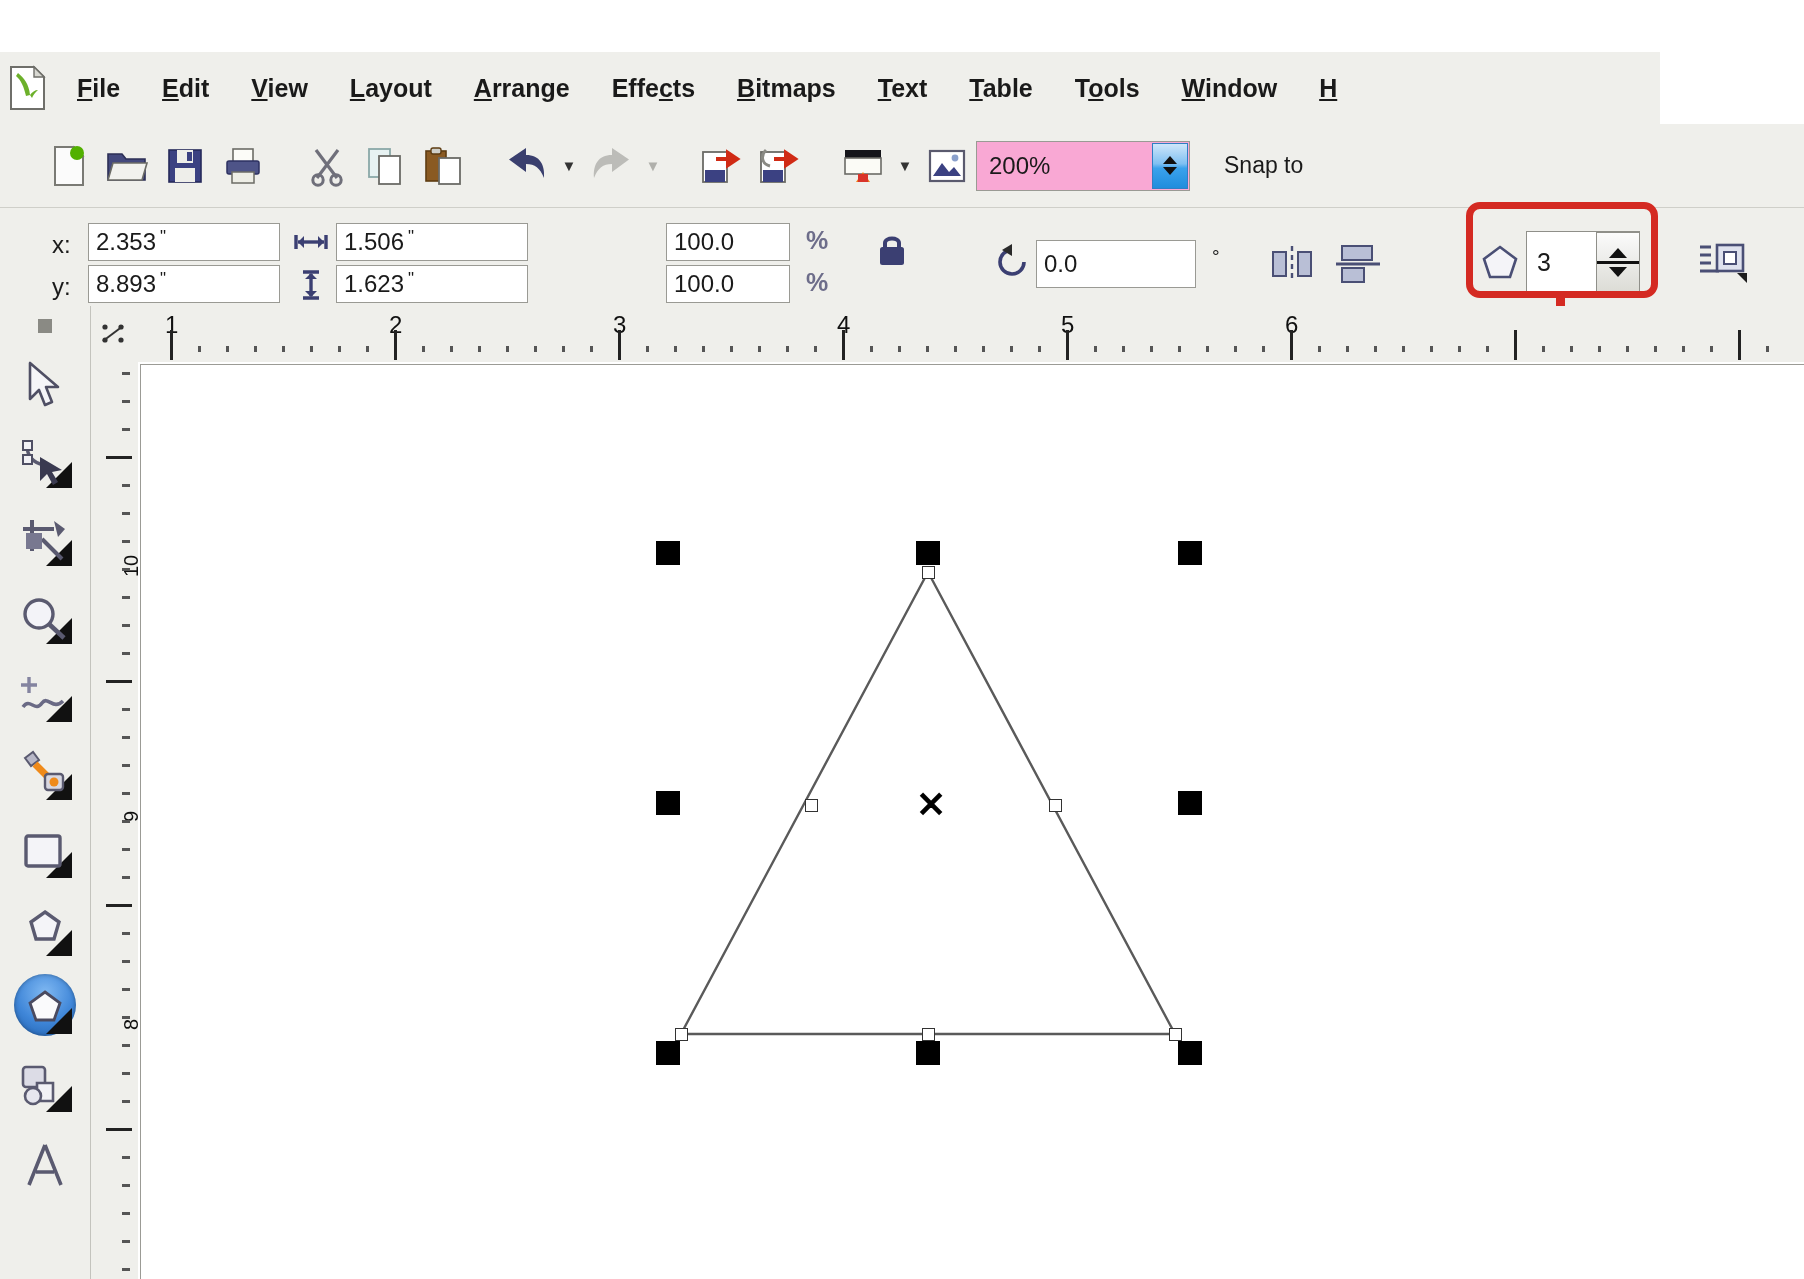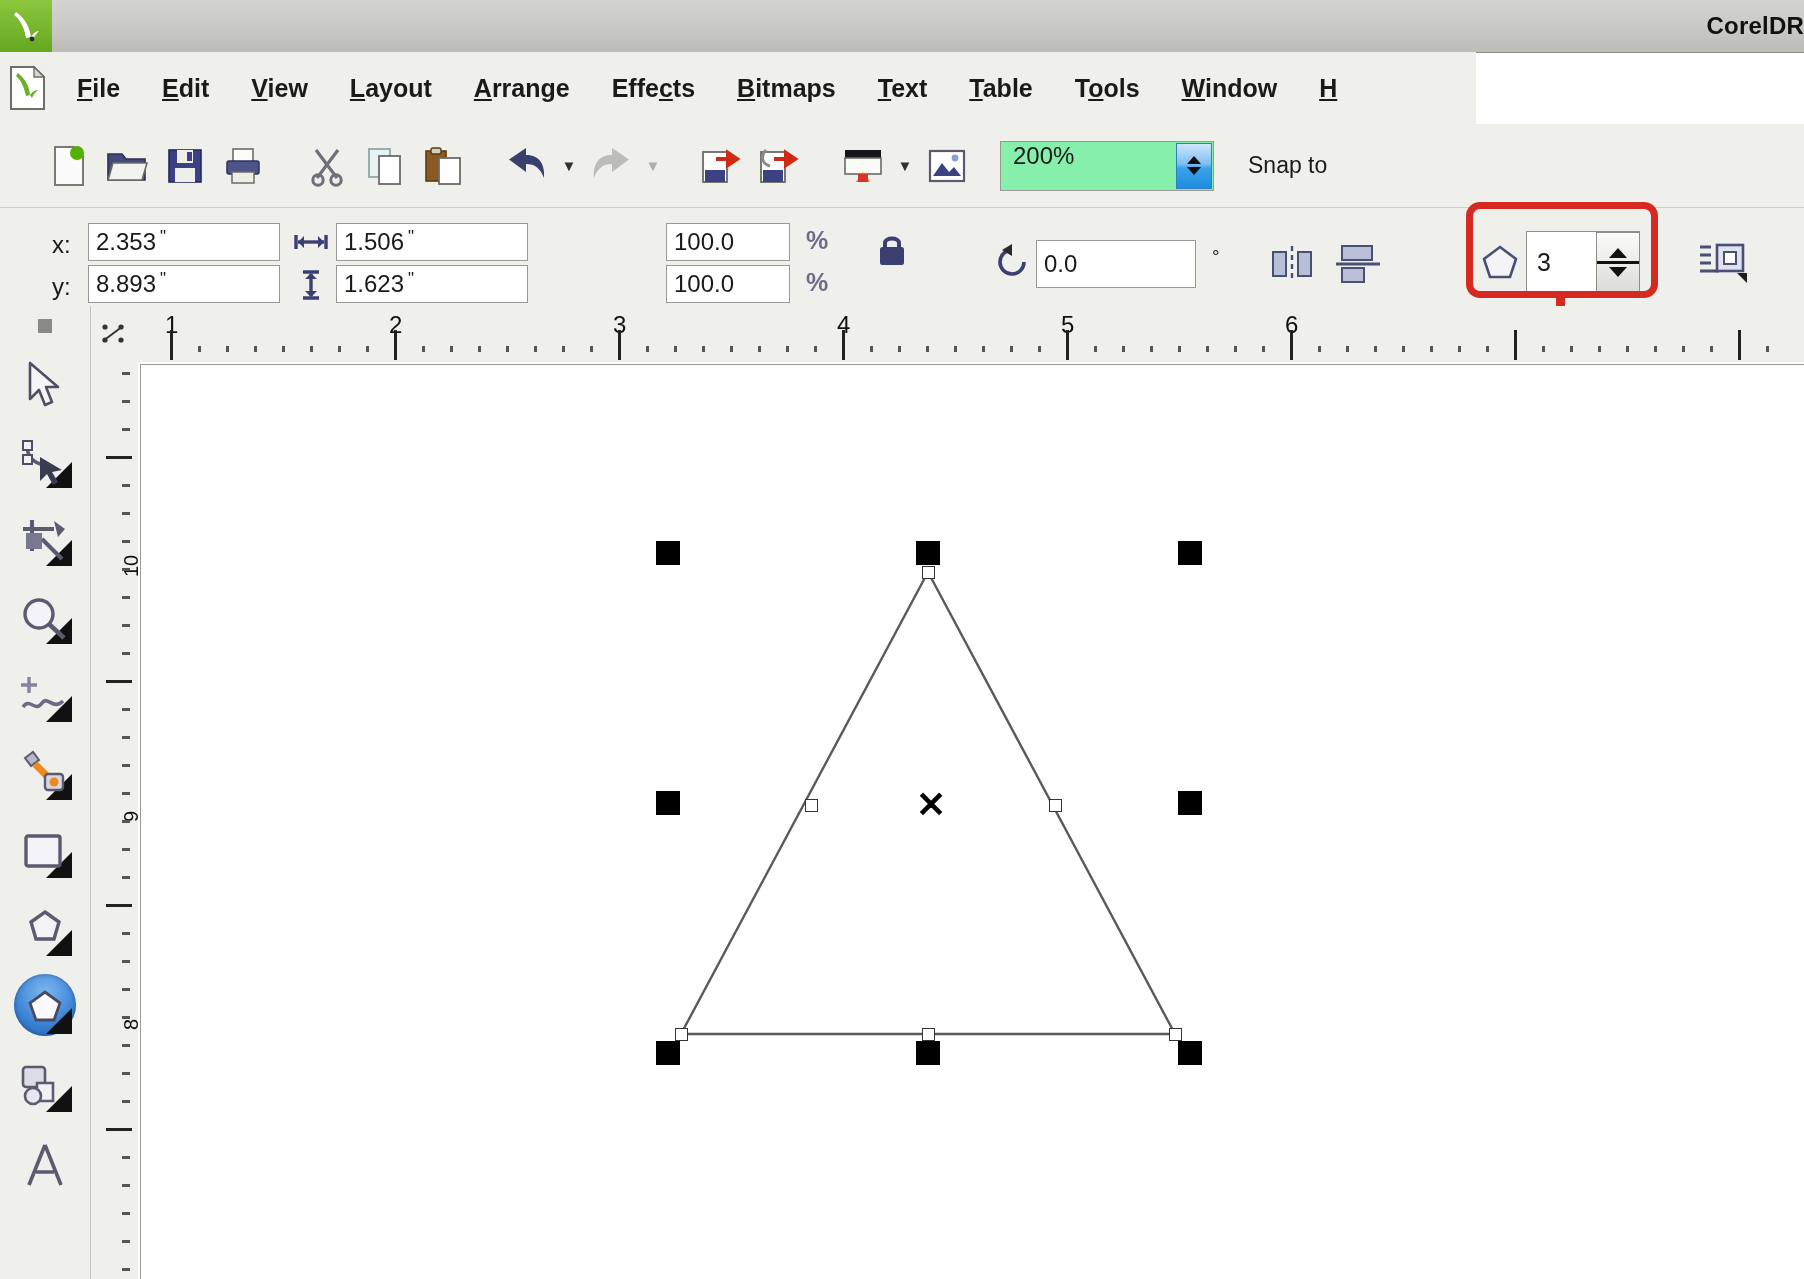--- a/index.html
+++ b/index.html
@@ -25,21 +25,21 @@
     box-sizing:border-box;
   }
   .app-logo svg{display:block;}
   .title-text{
     flex:1;text-align:right;padding-right:0;
     font-size:24px;font-weight:bold;color:#111;letter-spacing:.2px;
   }
 
   
   .menubar{
-    position:absolute;left:0;top:52px;width:1476px;height:72px;
+    position:absolute;left:0;top:52px;width:1660px;height:72px;
     background:#efefeb;border-bottom:5px solid #d946ef;
     display:flex;align-items:center;
   }
   .doc-icon{
     width:56px;height:72px;flex:0 0 56px;
     display:flex;align-items:center;justify-content:center;
   }
   .menu-item{
     font-size:25px;color:#1a1a1a;font-weight:bold;
     padding:0 21px;white-space:nowrap;cursor:default;
@@ -56,22 +56,22 @@
     width:58px;height:58px;display:flex;align-items:center;justify-content:center;
     cursor:default;flex:0 0 auto;
   }
   .tb-sep{width:26px;height:58px;flex:0 0 26px;}
   .tb-caret{
     width:26px;height:58px;display:flex;align-items:center;justify-content:center;
     font-size:15px;color:#333;flex:0 0 auto;cursor:default;
   }
   .tb-caret.dim{color:#b0b0ab;}
   .zoom-combo{
-    position:relative;width:212px;height:48px;margin-left:24px;flex:0 0 212px;
-    background:#86efac;border:1px solid #9a9a94;display:flex;
+    position:relative;width:212px;height:48px;flex:0 0 212px;
+    background:#f9a8d4;border:1px solid #9a9a94;display:flex;align-items:center;
   }
   .zoom-combo .val{font-size:24px;color:#1a1a1a;padding-left:12px;}
   .zoom-spin{
     position:absolute;right:1px;top:1px;width:36px;height:46px;
     background:linear-gradient(to bottom,#cfe6fa 0%,#7fc0f2 45%,#3ba2ec 55%,#1f8ddd 100%);
     border:1px solid #2f7fc4;box-sizing:border-box;
     display:flex;flex-direction:column;align-items:center;justify-content:center;
   }
   .zoom-spin .ar{width:0;height:0;border-left:7px solid transparent;border-right:7px solid transparent;}
   .zoom-spin .up{border-bottom:8px solid #111;margin-bottom:3px;}
@@ -182,30 +182,20 @@
   }
   .center-x{
     position:absolute;font-size:36px;color:#000;line-height:1;font-weight:bold;
   }
 </style>
 </head>
 <body>
 
 <div id="app">
 
-  <div class="titlebar">
-    <div class="app-logo">
-      <svg width="38" height="38" viewBox="0 0 38 38">
-        <path d="M9 5 C16 10, 22 17, 24 30 L19 31 C17 20, 13 12, 7 8 Z" fill="#ffffff"></path>
-        <path d="M24 30 C26 26, 29 24, 32 24 C29 27, 27 30, 26 33 Z" fill="#ffffff"></path>
-        <circle cx="25" cy="32" r="2.4" fill="#2a2a2a"></circle>
-      </svg>
-    </div>
-    <div class="title-text">CorelDR</div>
-  </div>
 
   <div class="menubar">
     <div class="doc-icon">
       <svg width="40" height="46" viewBox="0 0 40 46">
         <path d="M3 2 H26 L36 12 V44 H3 Z" fill="#ffffff" stroke="#6f6f6a" stroke-width="2"></path>
         <path d="M26 2 L36 12 H26 Z" fill="#d8d8d2" stroke="#6f6f6a" stroke-width="1.4"></path>
         <path d="M10 8 C16 13, 21 19, 22 30 L18 31 C16 22, 13 15, 8 11 Z" fill="#6cb02a"></path>
         <path d="M22 30 C24 27, 27 25, 30 25 C27 28, 25 30, 24 33 Z" fill="#6cb02a"></path>
       </svg>
     </div>

